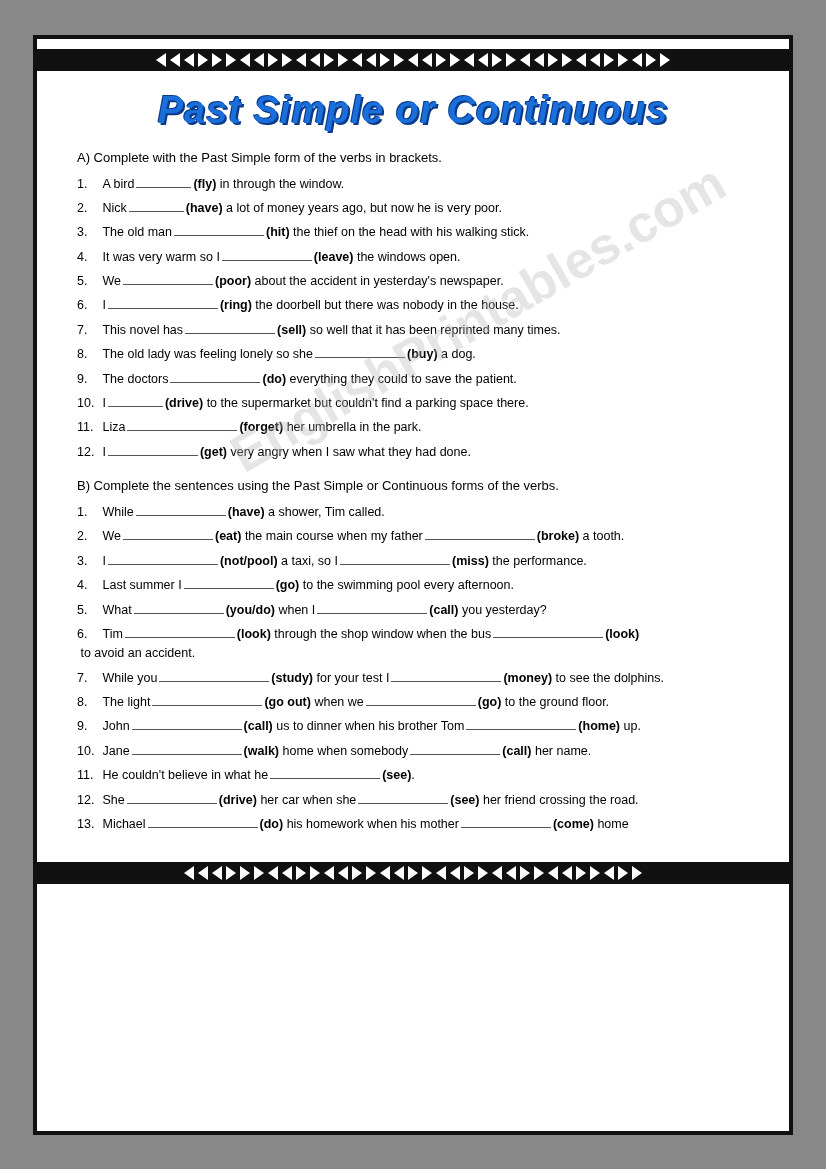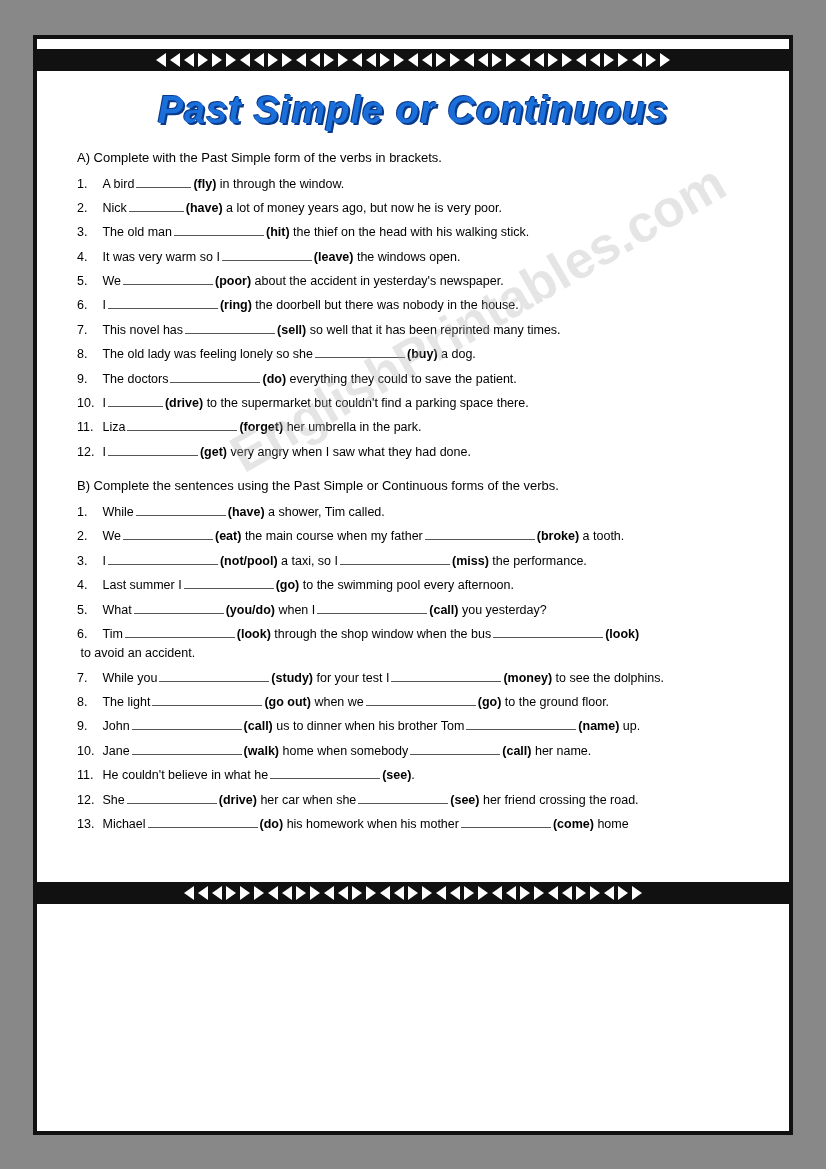--- a/index.html
+++ b/index.html
@@ -37,21 +37,21 @@
       border-top: 7px solid transparent;
       border-bottom: 7px solid transparent;
       border-left: 10px solid #fff;
       display: inline-block;
     }
     .arrow-shape.left {
       border-left: none;
       border-right: 10px solid #fff;
     }
     .content {
-      padding: 10px 40px 32px 40px;
+      padding: 10px 40px 12px 40px;
     }
     .title {
       text-align: center;
       font-size: 38px;
       font-weight: 900;
       color: #1a6fdb;
       font-family: Arial Black, Arial, sans-serif;
       text-shadow: 2px 2px 0 #0a3a8a, -1px -1px 0 #0a3a8a;
       letter-spacing: 1px;
       margin: 8px 0 18px 0;
@@ -179,21 +179,21 @@
     <div class="section-title">B) Complete the sentences using the Past Simple or Continuous forms of the verbs.</div>
     <ol class="exercise-list">
       <li><span class="num">1.</span>&nbsp;While <span class="line med"></span> <span class="verb">(have)</span>&nbsp;a shower, Tim called.</li>
       <li><span class="num">2.</span>&nbsp;We <span class="line med"></span> <span class="verb">(eat)</span>&nbsp;the main course when my father <span class="line long"></span> <span class="verb">(broke)</span>&nbsp;a tooth.</li>
       <li><span class="num">3.</span>&nbsp;I <span class="line long"></span> <span class="verb">(not/pool)</span>&nbsp;a taxi, so I <span class="line long"></span> <span class="verb">(miss)</span>&nbsp;the performance.</li>
       <li><span class="num">4.</span>&nbsp;Last summer I <span class="line med"></span> <span class="verb">(go)</span>&nbsp;to the swimming pool every afternoon.</li>
       <li><span class="num">5.</span>&nbsp;What <span class="line med"></span> <span class="verb">(you/do)</span>&nbsp;when I <span class="line long"></span> <span class="verb">(call)</span>&nbsp;you yesterday?</li>
       <li><span class="num">6.</span>&nbsp;Tim <span class="line long"></span> <span class="verb">(look)</span>&nbsp;through the shop window when the bus <span class="line long"></span> <span class="verb">(look)</span>&nbsp;to avoid an accident.</li>
       <li><span class="num">7.</span>&nbsp;While you <span class="line long"></span> <span class="verb">(study)</span>&nbsp;for your test I <span class="line long"></span> <span class="verb">(money)</span>&nbsp;to see the dolphins.</li>
       <li><span class="num">8.</span>&nbsp;The light <span class="line long"></span> <span class="verb">(go out)</span>&nbsp;when we <span class="line long"></span> <span class="verb">(go)</span>&nbsp;to the ground floor.</li>
-      <li><span class="num">9.</span>&nbsp;John <span class="line long"></span> <span class="verb">(call)</span>&nbsp;us to dinner when his brother Tom <span class="line long"></span> <span class="verb">(name)</span>&nbsp;up.</li>
+      <li><span class="num">9.</span>&nbsp;John <span class="line long"></span> <span class="verb">(call)</span>&nbsp;us to dinner when his brother Tom <span class="line long"></span> <span class="verb">(home)</span>&nbsp;up.</li>
       <li style="margin-top:4px"><span class="num">10.</span>&nbsp;Jane <span class="line long"></span> <span class="verb">(walk)</span>&nbsp;home when somebody <span class="line med"></span> <span class="verb">(call)</span>&nbsp;her name.</li>
       <li style="margin-top:4px"><span class="num">11.</span>&nbsp;He couldn't believe in what he <span class="line long"></span> <span class="verb">(see)</span>.</li>
       <li style="margin-top:4px"><span class="num">12.</span>&nbsp;She <span class="line med"></span> <span class="verb">(drive)</span>&nbsp;her car when she <span class="line med"></span> <span class="verb">(see)</span>&nbsp;her friend crossing the road.</li>
       <li style=""><span class="num">13.</span>&nbsp;Michael <span class="line long"></span> <span class="verb">(do)</span>&nbsp;his homework when his mother <span class="line med"></span> <span class="verb">(come)</span>&nbsp;home</li>
     </ol>
   </div>
 
   <div class="border-strip">
     <span class="arrow-shape left"></span>
     <span class="arrow-shape left"></span>

